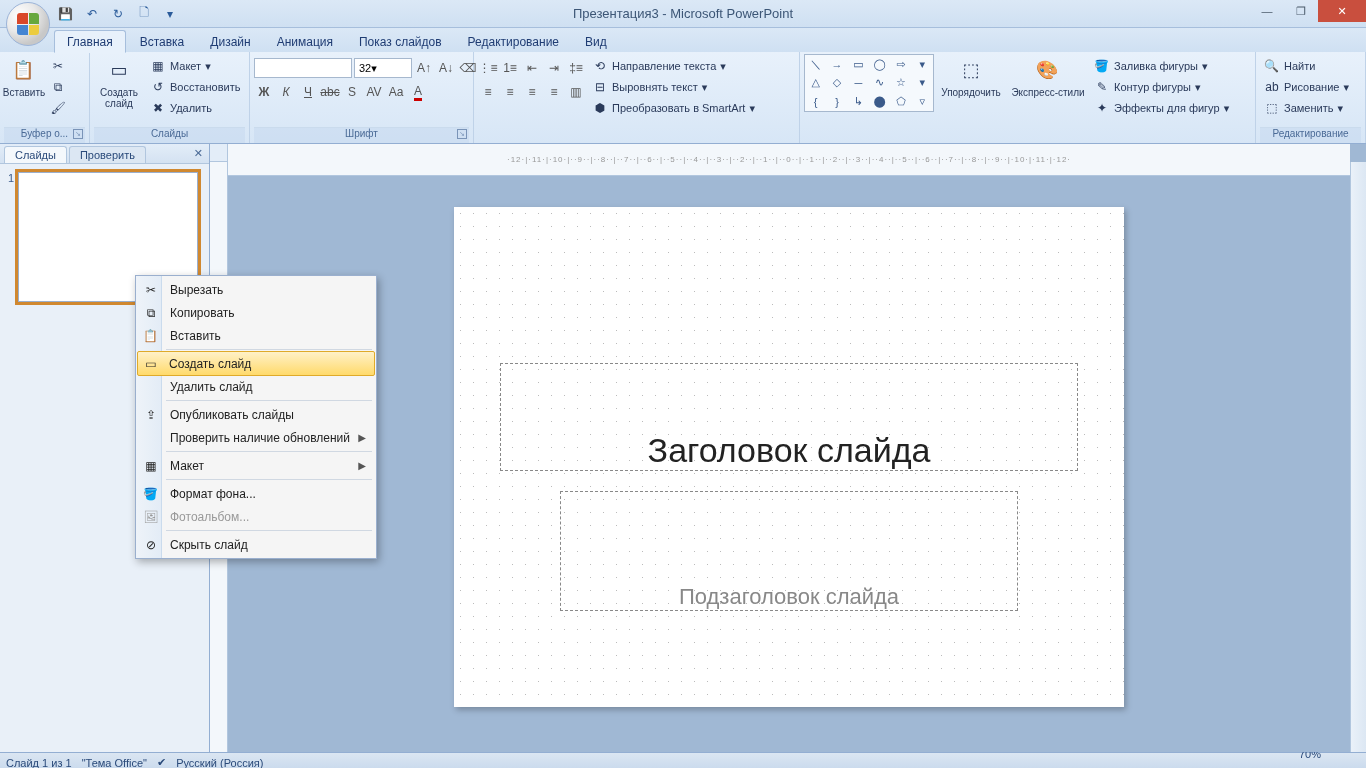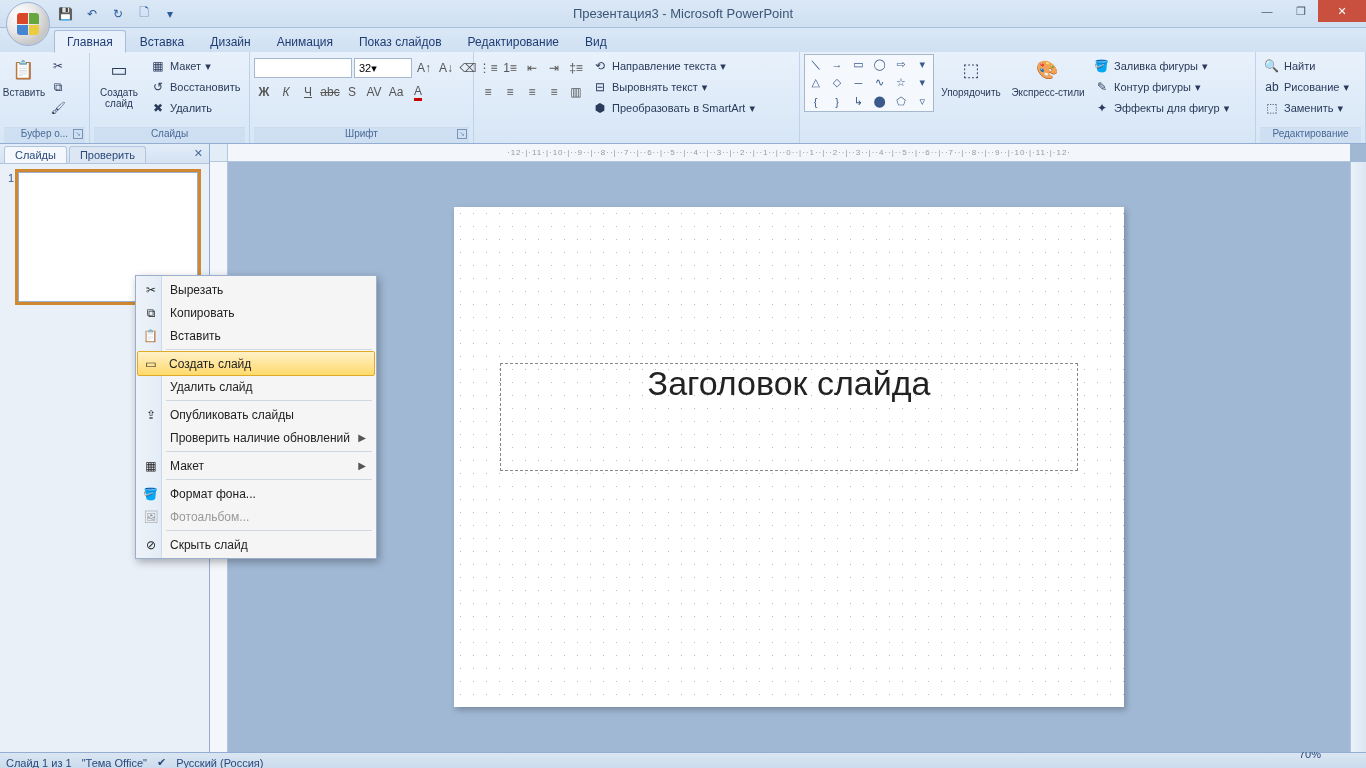--- a/index.html
+++ b/index.html
@@ -50,26 +50,26 @@
 .side-tab { padding: 2px 10px; border: 1px solid #b1c6de; border-bottom: none; border-radius: 3px 3px 0 0; background: #f4f8fc; margin-right: 2px; }
 .side-tab.inactive { background: #dce7f3; }
 .side-close { position:absolute; right:6px; top:3px; font-size:11px; color:#4a6a96; }
 .thumb-area { flex: 1; padding: 8px; background: #e9f0f8; }
 .thumb-wrap { display: flex; gap: 4px; }
 .thumb-num { font-size: 11px; color: #3a5a8a; }
 .thumb { width: 180px; height: 130px; background: #fff; border: 1px solid #9aafce; box-shadow: 0 0 0 3px #d08830; }
 
 .canvas-area { flex: 1; position: relative; background: #a0b8d4; overflow: hidden; }
 .ruler-v { position: absolute; left: 0; top: 18px; bottom: 0; width: 18px; background: #f3f7fb; border-right: 1px solid #b1c6de; }
-.ruler-h { position: absolute; left: 18px; right: 16px; top: 0; height: 18px; background: #f3f7fb; border-bottom: 1px solid #b1c6de; font-size: 8px; color: #999; display:flex; align-items:center; justify-content:center; letter-spacing:1px; overflow:hidden; }
+.ruler-h { position: absolute; left: 18px; right: 16px; top: 0; height: 32px; background: #f3f7fb; border-bottom: 1px solid #b1c6de; font-size: 8px; color: #999; display:flex; align-items:center; justify-content:center; letter-spacing:1px; overflow:hidden; }
 .ruler-corner { position:absolute; left:0; top:0; width:18px; height:18px; background:#e3edf8; border-right:1px solid #b1c6de; border-bottom:1px solid #b1c6de; }
 .scroll-v { position:absolute; right:0; top:18px; bottom:0; width:16px; background: linear-gradient(90deg,#eaf1f9,#dce7f3); border-left:1px solid #b1c6de; }
 .slide-stage { position: absolute; left: 18px; right: 16px; top: 18px; bottom: 0; display: flex; align-items: center; justify-content: center; }
 .slide { width: 670px; height: 500px; background: #fff; box-shadow: 2px 3px 6px rgba(0,0,0,.25); position: relative; background-image: radial-gradient(#bbb 0.5px, transparent 0.5px); background-size: 13px 13px; }
-.placeholder { position: absolute; border: 1px dashed #888; display: flex; align-items: flex-start; justify-content: center; }
+.placeholder { position: absolute; border: 1px dashed #888; display: flex; align-items: flex-end; justify-content: center; }
 .ph-title { left: 46px; top: 156px; right: 46px; height: 108px; font-size: 34px; color: #222; }
 .ph-sub { left: 106px; top: 284px; right: 106px; height: 120px; font-size: 22px; color: #888; }
 
 
 .ctxmenu { position: absolute; left: 135px; top: 275px; width: 242px; background: #f5f5f5; border: 1px solid #9aafce; box-shadow: 2px 3px 8px rgba(0,0,0,.3); z-index: 100; padding: 2px; font-size: 12px; }
 .ctxmenu-icons { position:absolute; left:0; top:0; bottom:0; width:26px; background: linear-gradient(90deg,#eef3f9,#e3ecf6); border-right:1px solid #cadbed; }
 .ctx-item { position: relative; height: 23px; display: flex; align-items: center; padding-left: 32px; color: #222; }
 .ctx-item .arrow { position:absolute; right:8px; font-size:10px; color:#555; }
 .ctx-item.hover { background: linear-gradient(#fff1c8,#ffda6b); border: 1px solid #dfaa2a; border-radius: 2px; margin: -1px; padding-left: 31px; height:25px; }
 .ctx-item.disabled { color: #999; }
@@ -296,20 +296,23 @@
   <div class="canvas-area">
     <div class="ruler-corner"></div>
     <div class="ruler-h">·12·|·11·|·10·|··9··|··8··|··7··|··6··|··5··|··4··|··3··|··2··|··1··|··0··|··1··|··2··|··3··|··4··|··5··|··6··|··7··|··8··|··9··|·10·|·11·|·12·</div>
     <div class="ruler-v"></div>
     <div class="scroll-v"></div>
     <div class="slide-stage">
       <div class="slide">
         <div class="placeholder ph-title">
           <span>Заголовок слайда</span>
         </div>
+        <div class="placeholder ph-sub">
+          <span>Подзаголовок слайда</span>
+        </div>
       </div>
     </div>
   </div>
 </div>
 
 <div class="statusbar">
   <span>Слайд 1 из 1</span>
   <span>"Тема Office"</span>
   <span>✔</span>
   <span>Русский (Россия)</span>

